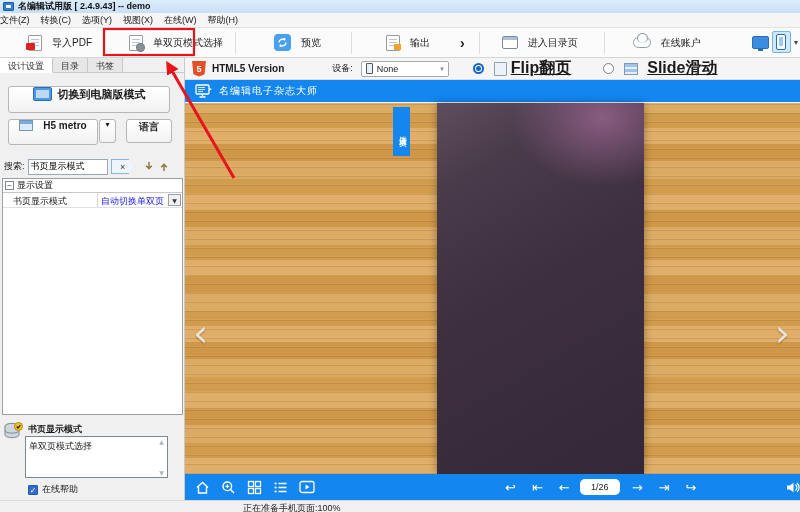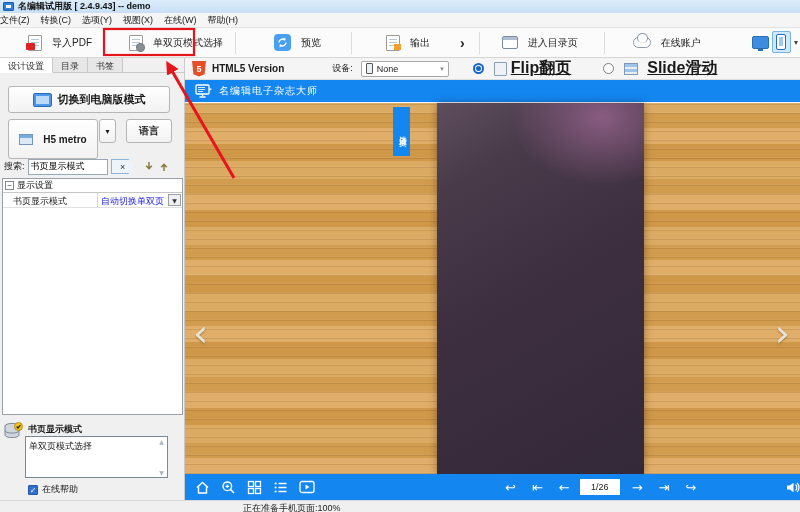--- a/index.html
+++ b/index.html
@@ -45,25 +45,25 @@
   .drop-sm { font-size:8px; color:#444; font-family:"DejaVu Sans",sans-serif; }
 
   
   .sidebar { position:absolute; left:0; top:58px; width:185px; height:442px; background:#f0f0f0; border-right:1px solid #c9c9c9; }
   .tabs { position:absolute; left:0; top:0; width:185px; height:15px; border-bottom:1px solid #c9c9c9; display:flex; }
   .tab { padding:2px 8px; border-right:1px solid #c9c9c9; background:#e7e7e7; color:#333; }
   .tab.active { background:#fff; border-bottom:1px solid #fff; margin-bottom:-1px; }
   .grouplab { position:absolute; left:4px; top:18px; display:flex; align-items:center; width:176px; gap:3px; }
   .grouplab .line { flex:1; height:1px; background:#d0d0d0; }
   .btn { background:linear-gradient(180deg,#ffffff,#f2f2f2); border:1px solid #b6b6b6; border-radius:3px;
-    display:flex; align-items:center; justify-content:center; gap:6px; cursor:default; }
+    display:flex; align-items:flex-start; justify-content:center; gap:6px; cursor:default; }
   .btn-switch { position:absolute; left:8px; top:28px; width:162px; height:27px; font-size:11px; font-weight:bold; }
   .mon-ico2 { width:19px; height:14px; background:#4f97e8; border:1px solid #2a6db4; border-radius:2px; position:relative; }
   .mon-ico2:before { content:""; position:absolute; left:2px; top:2px; right:2px; bottom:2px; background:#bcd9f5; }
-  .btn-h5 { position:absolute; left:8px; top:61px; width:90px; height:40px; font-size:10px; font-weight:bold;gap:10px; }
+  .btn-h5 { position:absolute; left:8px; top:61px; width:90px; height:26px; font-size:10px; font-weight:bold;gap:10px; }
   .h5m-ico { width:14px; height:11px; border:1px solid #7596b8; background:#dce9f6; position:relative; }
   .h5m-ico:before { content:""; position:absolute; left:0; right:0; top:0; height:3px; background:#78aede; }
   .btn-h5drop { position:absolute; left:99px; top:61px; width:17px; height:24px; font-size:8px; }
   .btn-lang { position:absolute; left:126px; top:61px; width:46px; height:24px; font-size:10px; font-weight:bold; }
   .searchrow { position:absolute; left:4px; top:100px; width:178px; height:17px; display:flex; align-items:center; gap:3px; }
   .searchrow input { width:80px; height:16px; border:1px solid #9aa7b4; font-size:9px; padding:0 2px; font-family:"Liberation Sans",sans-serif; }
   .clearbtn { width:24px; height:15px; background:#eef4fb; border:1px solid #88b4dd;
     clip-path:polygon(0 0,75% 0,100% 50%,75% 100%,0 100%); display:flex; align-items:center; justify-content:center; font-size:9px; color:#333; }
   .srch-arrows { display:flex; gap:5px; margin-left:6px; }
   .grid { position:absolute; left:2px; top:120px; width:181px; height:237px; background:#fff; border:1px solid #9aa0a6; }
@@ -124,21 +124,21 @@
     box-shadow:0 1px 4px rgba(0,0,0,0.25); }
   .wm-ico { width:34px; height:32px; flex:none; }
   .wm-text { color:#f2eef4; }
   .wm-title { font-size:11px; margin-bottom:3px; }
   .wm-url { font-size:11px; font-family:"DejaVu Serif", serif; }
 
   
   .bottombar { position:absolute; left:0; top:416px; width:615px; height:26px; background:#1486f0; display:flex; align-items:center; color:#fff; }
   .bb-ico { width:17px; height:17px; display:flex; align-items:center; justify-content:center; margin-left:9px; flex:none; }
   .bb-glyph { font-family:"DejaVu Sans",sans-serif; font-size:13px; color:#fff; margin-left:10px; flex:none; line-height:17px; }
-  .pagebox { width:40px; height:16px; background:#fff; border-radius:0; color:#222; font-size:9px; display:flex; align-items:center; justify-content:center; margin-left:10px; flex:none; }
+  .pagebox { width:40px; height:16px; background:#fff; border-radius:5px; color:#222; font-size:9px; display:flex; align-items:center; justify-content:center; margin-left:10px; flex:none; }
 
   
   .statusbar { position:absolute; left:0; top:500px; width:800px; height:12px; background:#f0f0f0; border-top:1px solid #d8d8d8; }
   .statusbar span { position:absolute; left:243px; top:1px; font-size:9px; color:#222; }
 
   
   .overlay { position:absolute; left:0; top:0; width:800px; height:512px; pointer-events:none; z-index:50; }
 
   svg { display:block; }
 </style>

